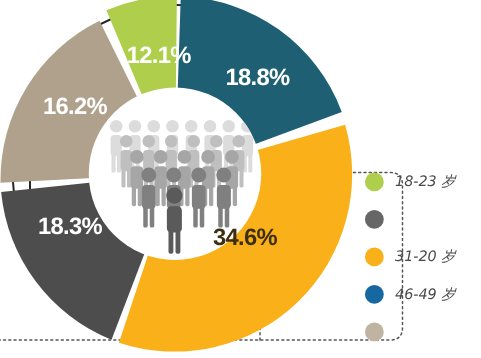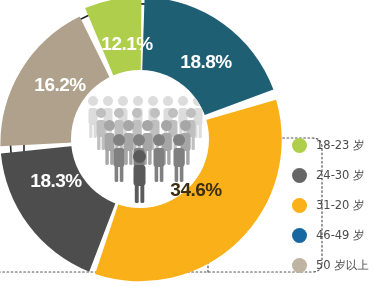--- a/index.html
+++ b/index.html
@@ -15,20 +15,21 @@
   .seg-label{
     font-family:"Liberation Sans","DejaVu Sans",sans-serif;
     font-weight:bold;
     font-size:19px;
     letter-spacing:-0.5px;
   }
   .legend{
     position:absolute;
     left:292px;top:130px;
     width:93px;
+    font-style:italic;
   }
   .legend-row{
     display:flex;
     align-items:center;
     height:30px;
   }
   .legend-dot{
     width:15px;height:15px;
     border-radius:50%;
     flex:0 0 15px;
@@ -256,27 +257,25 @@
   </svg>
 </div>
 
 <div class="legend">
   <div class="legend-row">
     <span class="legend-dot" style="background:#AFCE4C"></span>
     <span class="legend-text">18-23 岁</span>
   </div>
   <div class="legend-row">
     <span class="legend-dot" style="background:#666666"></span>
-    <span class="legend-text">24-30 岁</span>
   </div>
   <div class="legend-row">
     <span class="legend-dot" style="background:#FAB018"></span>
     <span class="legend-text">31-20 岁</span>
   </div>
   <div class="legend-row">
     <span class="legend-dot" style="background:#1768A0"></span>
     <span class="legend-text">46-49 岁</span>
   </div>
   <div class="legend-row">
     <span class="legend-dot" style="background:#BFB3A1"></span>
-    <span class="legend-text">50 岁以上</span>
   </div>
 </div>
 
 </body></html>

